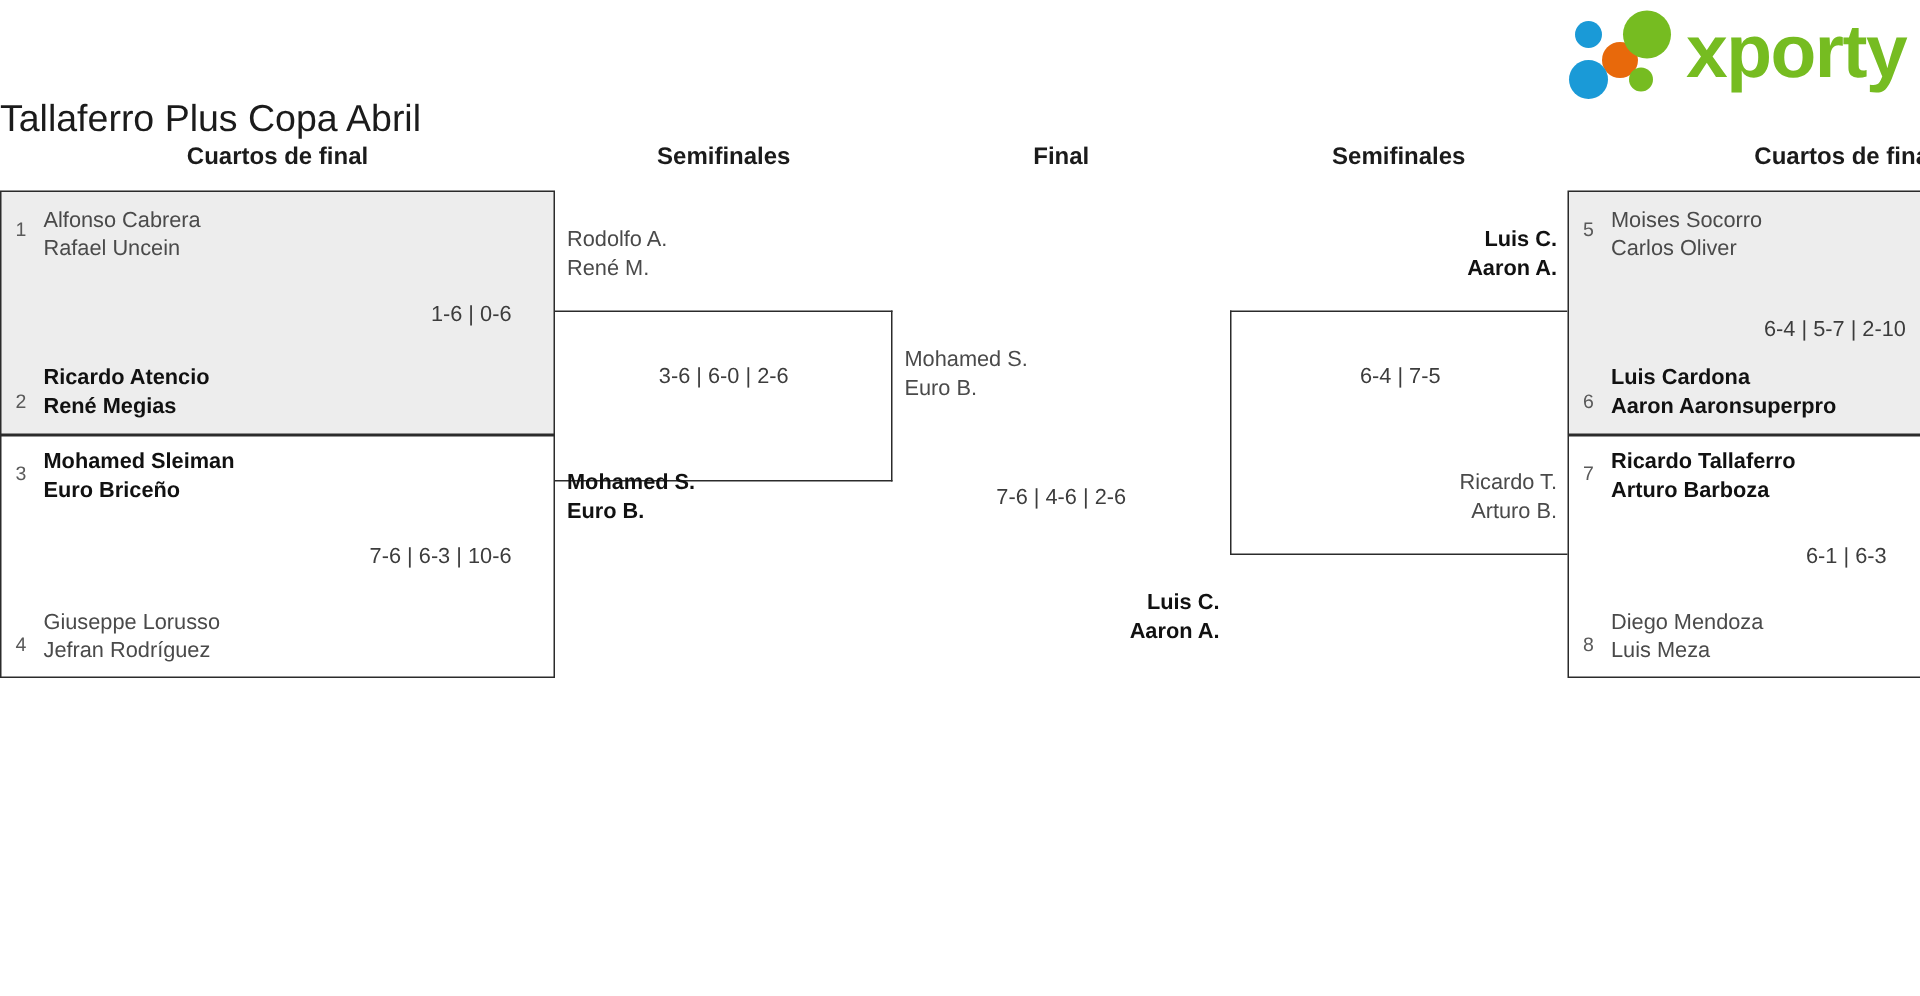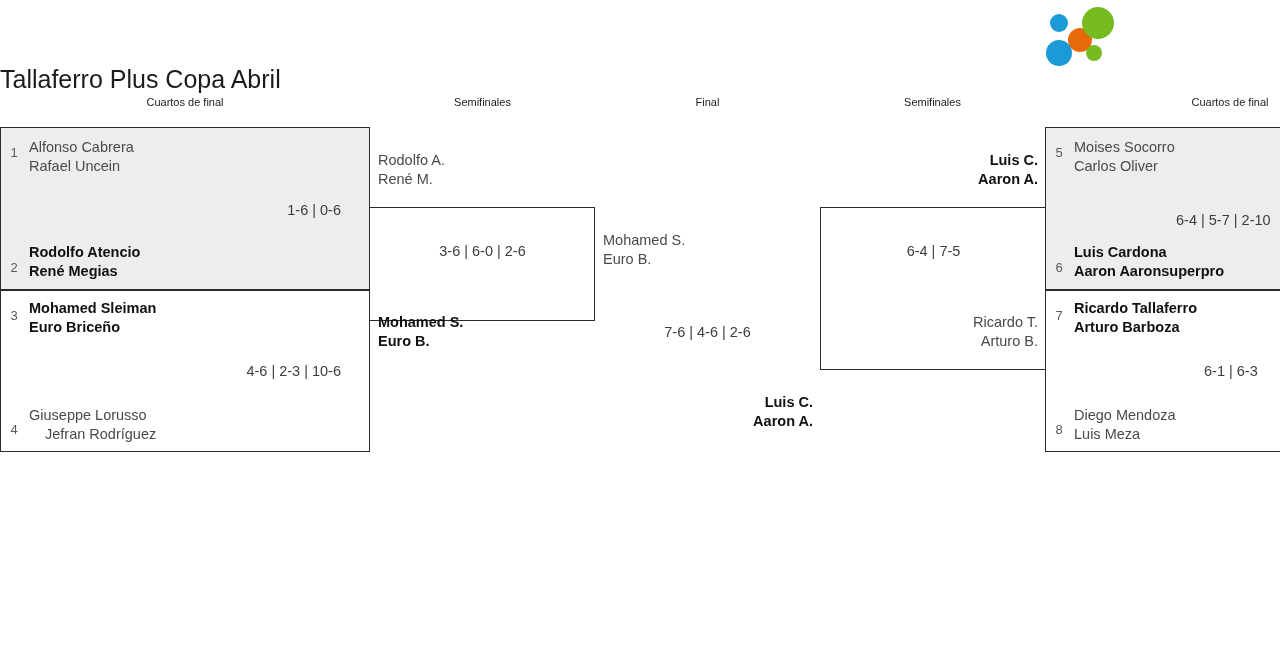--- a/index.html
+++ b/index.html
@@ -24,21 +24,21 @@
   .dot{position:absolute;border-radius:50%;}
   #logo-word{
     position:absolute;left:78px;top:-1px;
     font-size:50px;line-height:58px;font-weight:700;
     color:#76bc21;letter-spacing:-1px;
   }
 
   
   .round-head{
     position:absolute;top:96px;
-    font-size:11px;font-weight:400;color:#1b1b1b;
+    font-size:16px;font-weight:700;color:#1b1b1b;
     text-align:center;white-space:nowrap;
   }
 
   
   .match{position:absolute;box-sizing:border-box;}
   .match.boxed{border:1px solid #2b2b2b;}
   .match.shaded{background:#ededed;}
 
   .seed{
     position:absolute;font-size:13px;color:#5a5a5a;
@@ -68,48 +68,49 @@
   </div>
 
   <div id="logo">
     <div id="logo-dots">
       <span class="dot" style="left:4px;top:8px;width:18px;height:18px;background:#1a9ad7;"></span>
       <span class="dot" style="left:22px;top:22px;width:24px;height:24px;background:#e8690b;"></span>
       <span class="dot" style="left:0px;top:34px;width:26px;height:26px;background:#1a9ad7;"></span>
       <span class="dot" style="left:36px;top:1px;width:32px;height:32px;background:#76bc21;"></span>
       <span class="dot" style="left:40px;top:39px;width:16px;height:16px;background:#76bc21;"></span>
     </div>
+    <div id="logo-word">xporty</div>
   </div>
 
 </div>
 
 <div class="round-head" style="left:0px;width:370px;">Cuartos de final</div>
 <div class="round-head" style="left:370px;width:225px;">Semifinales</div>
 <div class="round-head" style="left:595px;width:225px;">Final</div>
 <div class="round-head" style="left:820px;width:225px;">Semifinales</div>
 <div class="round-head" style="left:1045px;width:370px;">Cuartos de final</div>
 
 <div class="match boxed shaded" style="left:0px;top:127px;width:370px;height:163px;">
   <span class="seed" style="left:2px;top:17px;">1</span>
   <span class="team" style="left:28px;top:10px;">Alfonso Cabrera</span>
   <span class="team" style="left:28px;top:29px;">Rafael Uncein</span>
   <span class="score" style="left:0px;top:74px;width:340px;text-align:right;">1-6 | 0-6</span>
   <span class="seed" style="left:2px;top:132px;">2</span>
-  <span class="team win" style="left:28px;top:115px;">Rodolfo Atencio</span>
+  <span class="team win" style="left:28px;top:115px;">Ricardo Atencio</span>
   <span class="team win" style="left:28px;top:134px;">René Megias</span>
 </div>
 
 <div class="match boxed" style="left:0px;top:290px;width:370px;height:162px;">
   <span class="seed" style="left:2px;top:17px;">3</span>
   <span class="team win" style="left:28px;top:8px;">Mohamed Sleiman</span>
   <span class="team win" style="left:28px;top:27px;">Euro Briceño</span>
-  <span class="score" style="left:0px;top:72px;width:340px;text-align:right;">4-6 | 2-3 | 10-6</span>
+  <span class="score" style="left:0px;top:72px;width:340px;text-align:right;">7-6 | 6-3 | 10-6</span>
   <span class="seed" style="left:2px;top:131px;">4</span>
   <span class="team" style="left:28px;top:115px;">Giuseppe Lorusso</span>
-  <span class="team" style="left:44px;top:134px;">Jefran Rodríguez</span>
+  <span class="team" style="left:28px;top:134px;">Jefran Rodríguez</span>
 </div>
 
 <div class="match" style="left:370px;top:207px;width:225px;height:114px;
             border-top:1px solid #2b2b2b;border-right:1px solid #2b2b2b;
             border-bottom:1px solid #2b2b2b;box-sizing:border-box;">
   <span class="team" style="left:8px;top:-57px;">Rodolfo A.</span>
   <span class="team" style="left:8px;top:-38px;">René M.</span>
   <span class="score" style="left:0px;top:35px;width:225px;text-align:center;">3-6 | 6-0 | 2-6</span>
   <span class="team win" style="left:8px;top:105px;">Mohamed S.</span>
   <span class="team win" style="left:8px;top:124px;">Euro B.</span>

